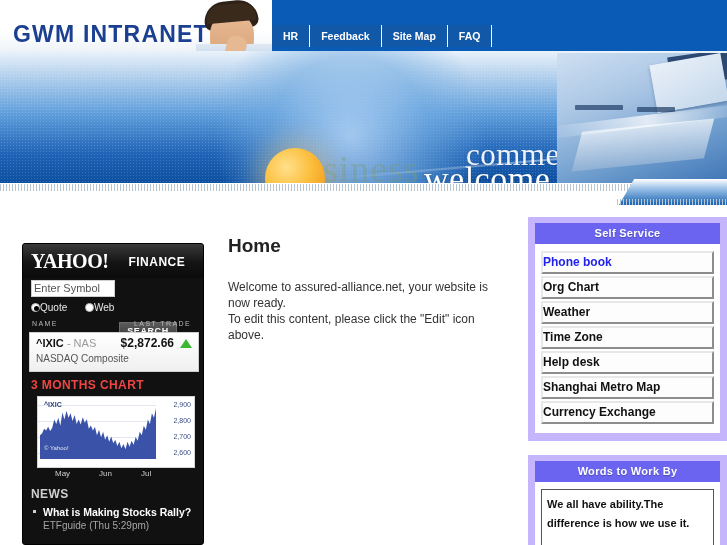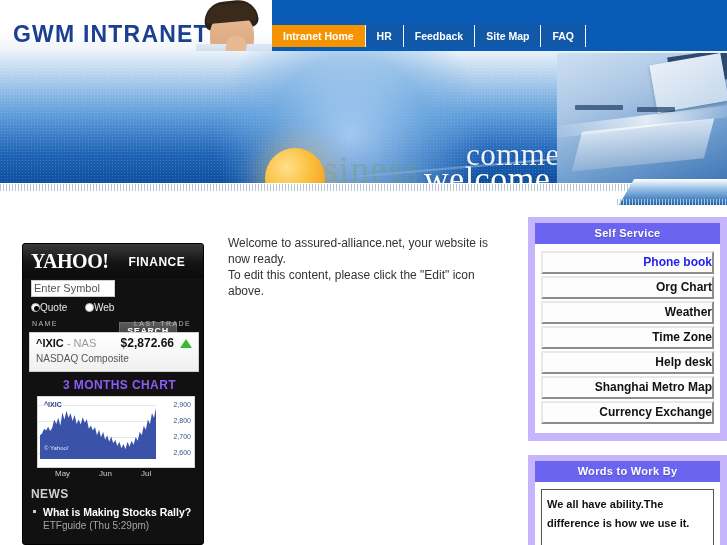--- a/index.html
+++ b/index.html
@@ -267,21 +267,21 @@
   #yw-quote .price{ position:absolute; right:24px; top:3px; font-size:12px; font-weight:bold; color:#111; }
   #yw-quote .arrow{
     position:absolute; right:6px; top:6px; width:0; height:0;
     border-left:6px solid transparent; border-right:6px solid transparent;
     border-bottom:9px solid #3db832;
   }
   #yw-quote .name{ position:absolute; left:6px; top:20px; font-size:10px; color:#555; }
 
   #yw-chart-title{
     position:absolute; left:8px; top:134px;
-    color:#8b5cf6; font-size:12px; font-weight:bold; letter-spacing:0.4px;margin-left:32px;
+    color:#ef4444; font-size:12px; font-weight:bold; letter-spacing:0.4px;
   }
   #yw-chart{
     position:absolute; left:14px; top:152px; width:158px; height:72px;
     background:#ffffff; border:1px solid #d6d6d6;
     overflow:hidden;
   }
   #yw-chart .plot{ position:absolute; left:2px; top:2px; width:116px; height:60px; }
   #yw-chart .gl{ position:absolute; left:0; width:118px; height:1px; background:#e2e6f0; }
   #yw-chart .clbl{
     position:absolute; right:3px; font-size:7px; color:#3b4f86;
@@ -328,21 +328,21 @@
   }
   .panel-body{
     background:#ffffff;
     padding:7px 6px 7px 6px;
   }
   .ss-btn{
     display:block;
     border:2px solid;
     border-color:#e8e8e8 #8d8d8d #8d8d8d #e8e8e8;
     background:#fdfdfd;
-    text-align:right;
+    text-align:left;
     font-size:12px; font-weight:bold; color:#111;
     padding:2px 0 3px 0;
     margin-bottom:2px;
     cursor:pointer;
     font-family:"Liberation Sans", sans-serif;
   }
   .ss-btn.link{ color:#2222ee; }
   .quote-box{
     border:1px solid #555;
     background:#ffffff;
@@ -365,21 +365,20 @@
     <div id="person">
       <div class="hair"></div>
       <div class="face"></div>
       <div class="hair2"></div>
       <div class="shirt"></div>
       <div class="hand"></div>
     </div>
 
     <div id="nav">
       <div id="nav-items">
-        <div class="nav-item active">Intranet Home</div>
         <div class="nav-item">HR</div>
         <div class="nav-item">Feedback</div>
         <div class="nav-item">Site Map</div>
         <div class="nav-item">FAQ</div>
       </div>
     </div>
   </div>
 
   <div id="banner">
     <div class="meshdots"></div>
@@ -471,20 +470,21 @@
 
       <div id="yw-news-title">NEWS</div>
       <div class="yw-news-item" style="top:262px">
         <span class="bullet"></span>
         <span class="hl">What is Making Stocks Rally?</span>
         <span class="src">ETFguide (Thu 5:29pm)</span>
       </div>
     </div>
 
     <div id="content">
+      <h1>Home</h1>
       <p>Welcome to assured-alliance.net, your website is now ready.</p>
       <p>To edit this content, please click the "Edit" icon above.</p>
     </div>
 
     <div id="sidebar">
 
       <div class="panel">
         <div class="panel-head">Self Service</div>
         <div class="panel-body">
           <div class="ss-btn link">Phone book</div>

